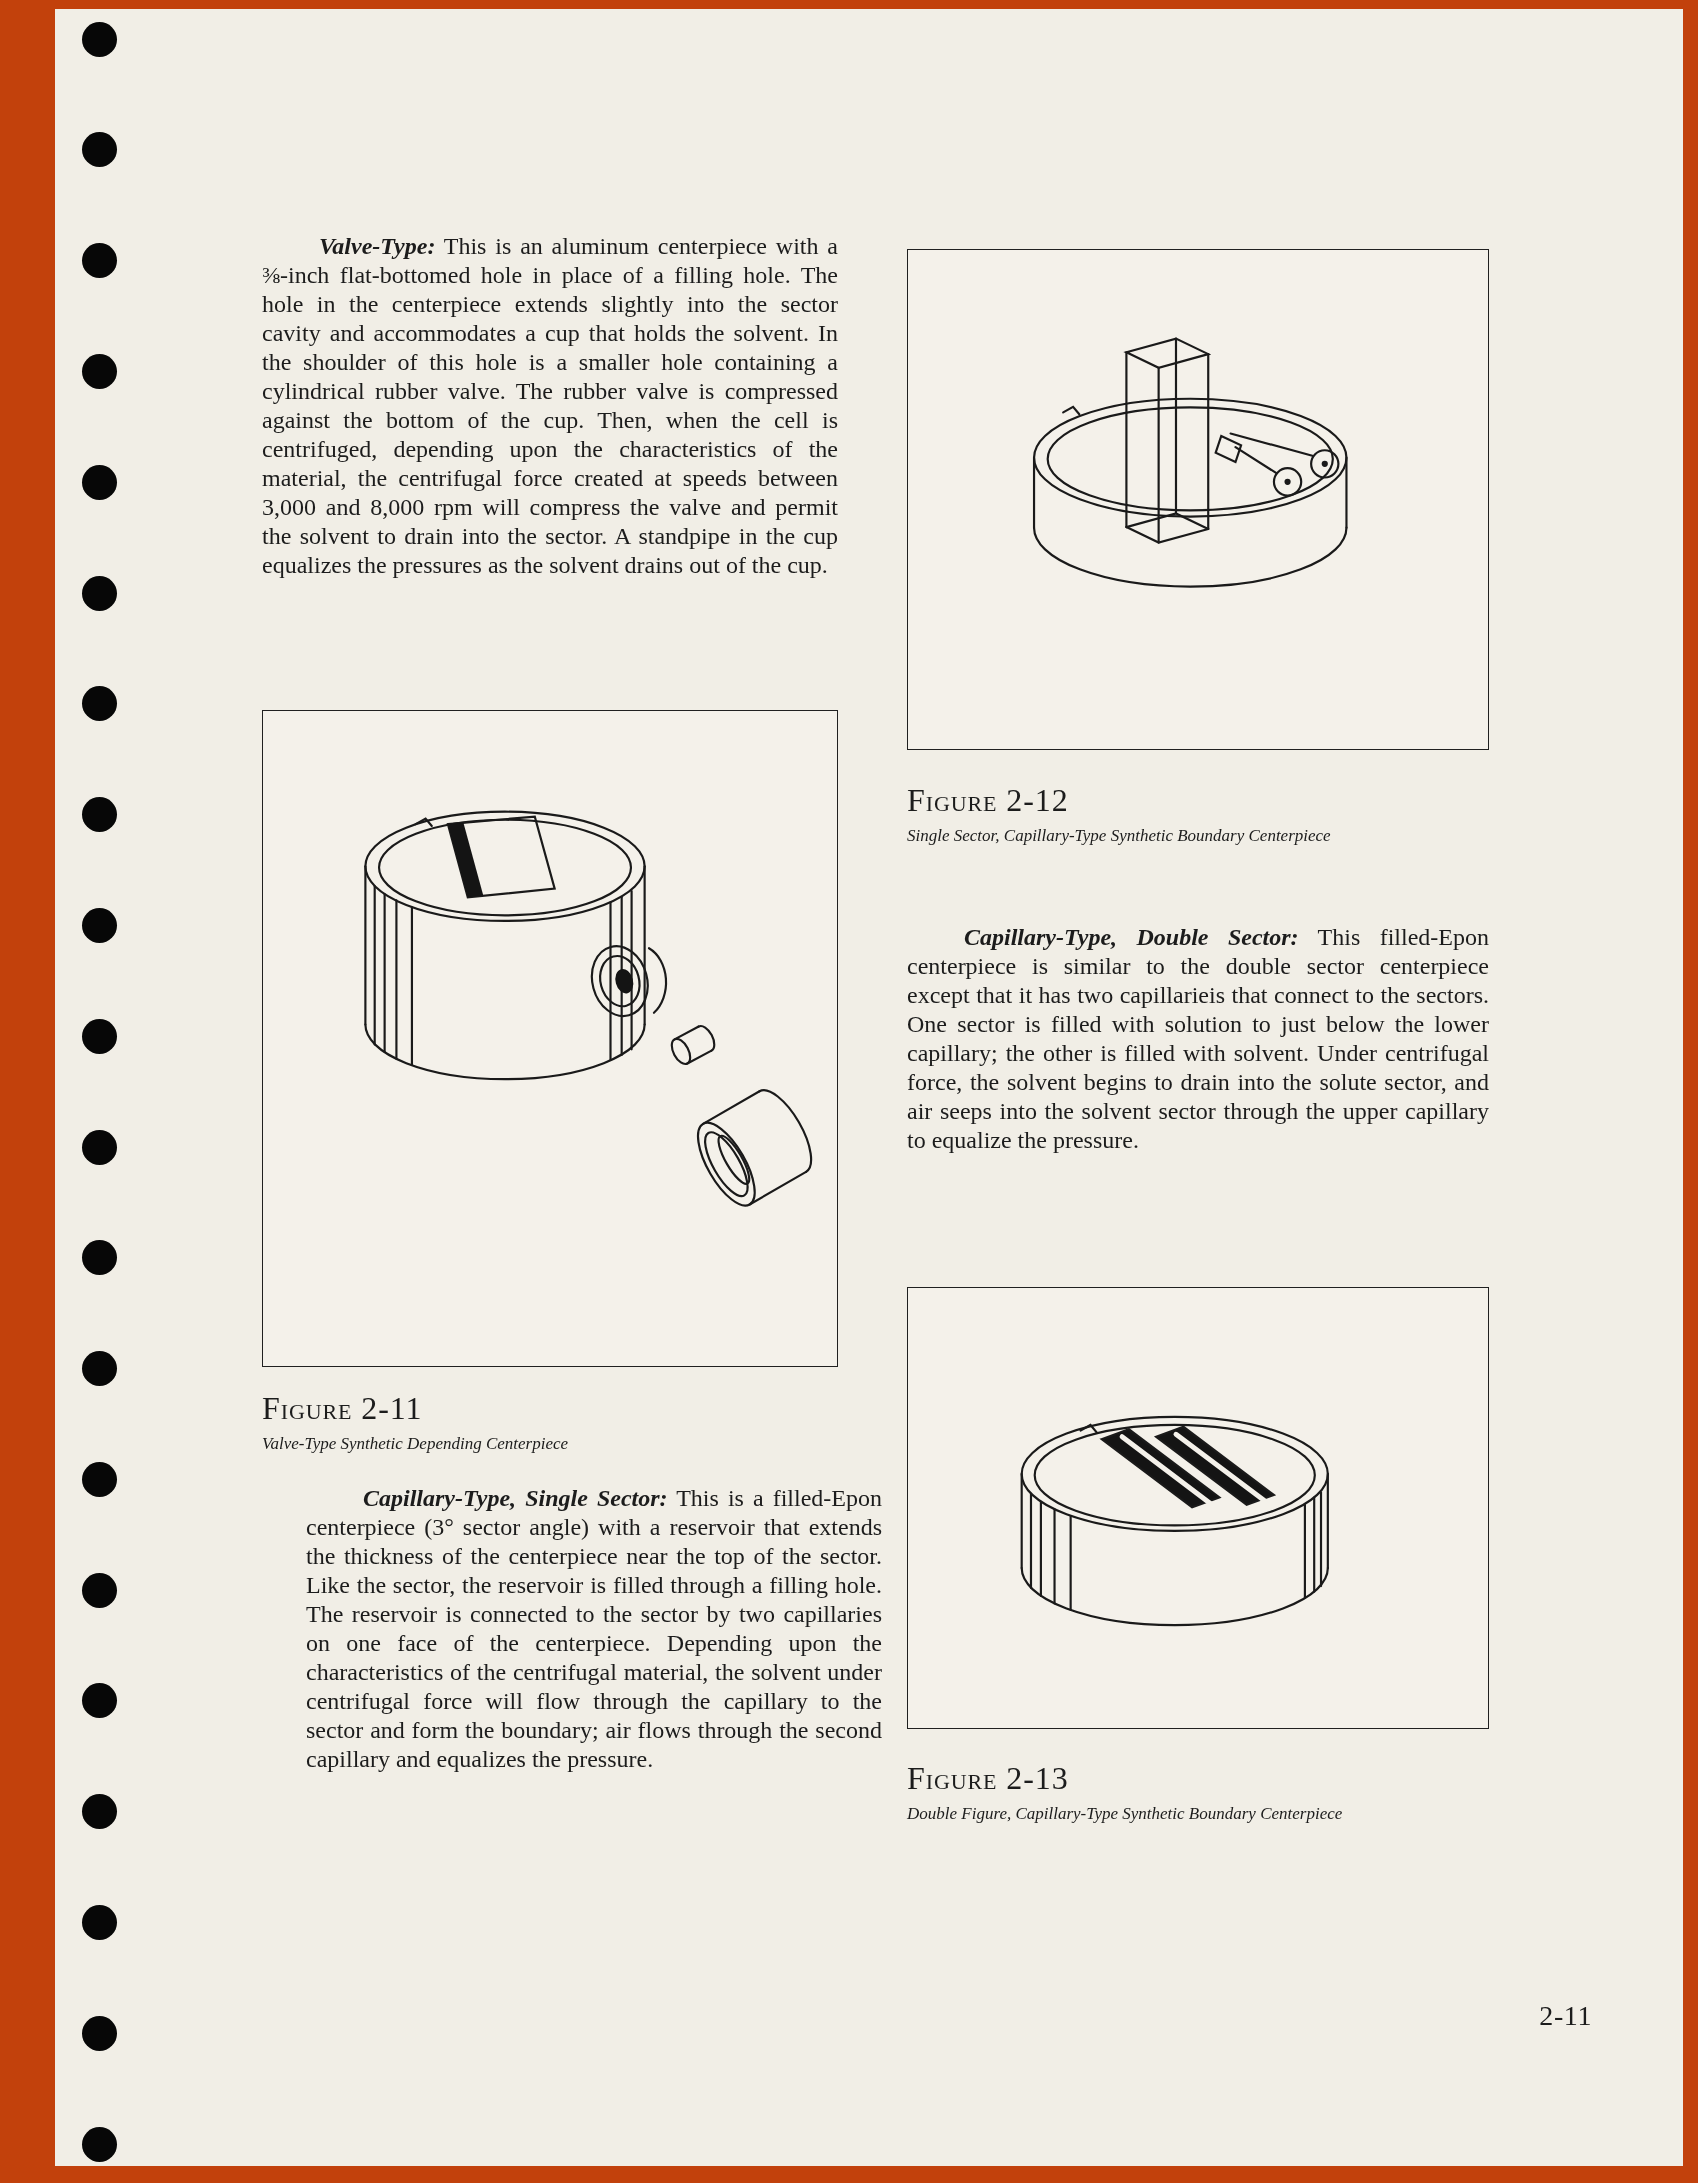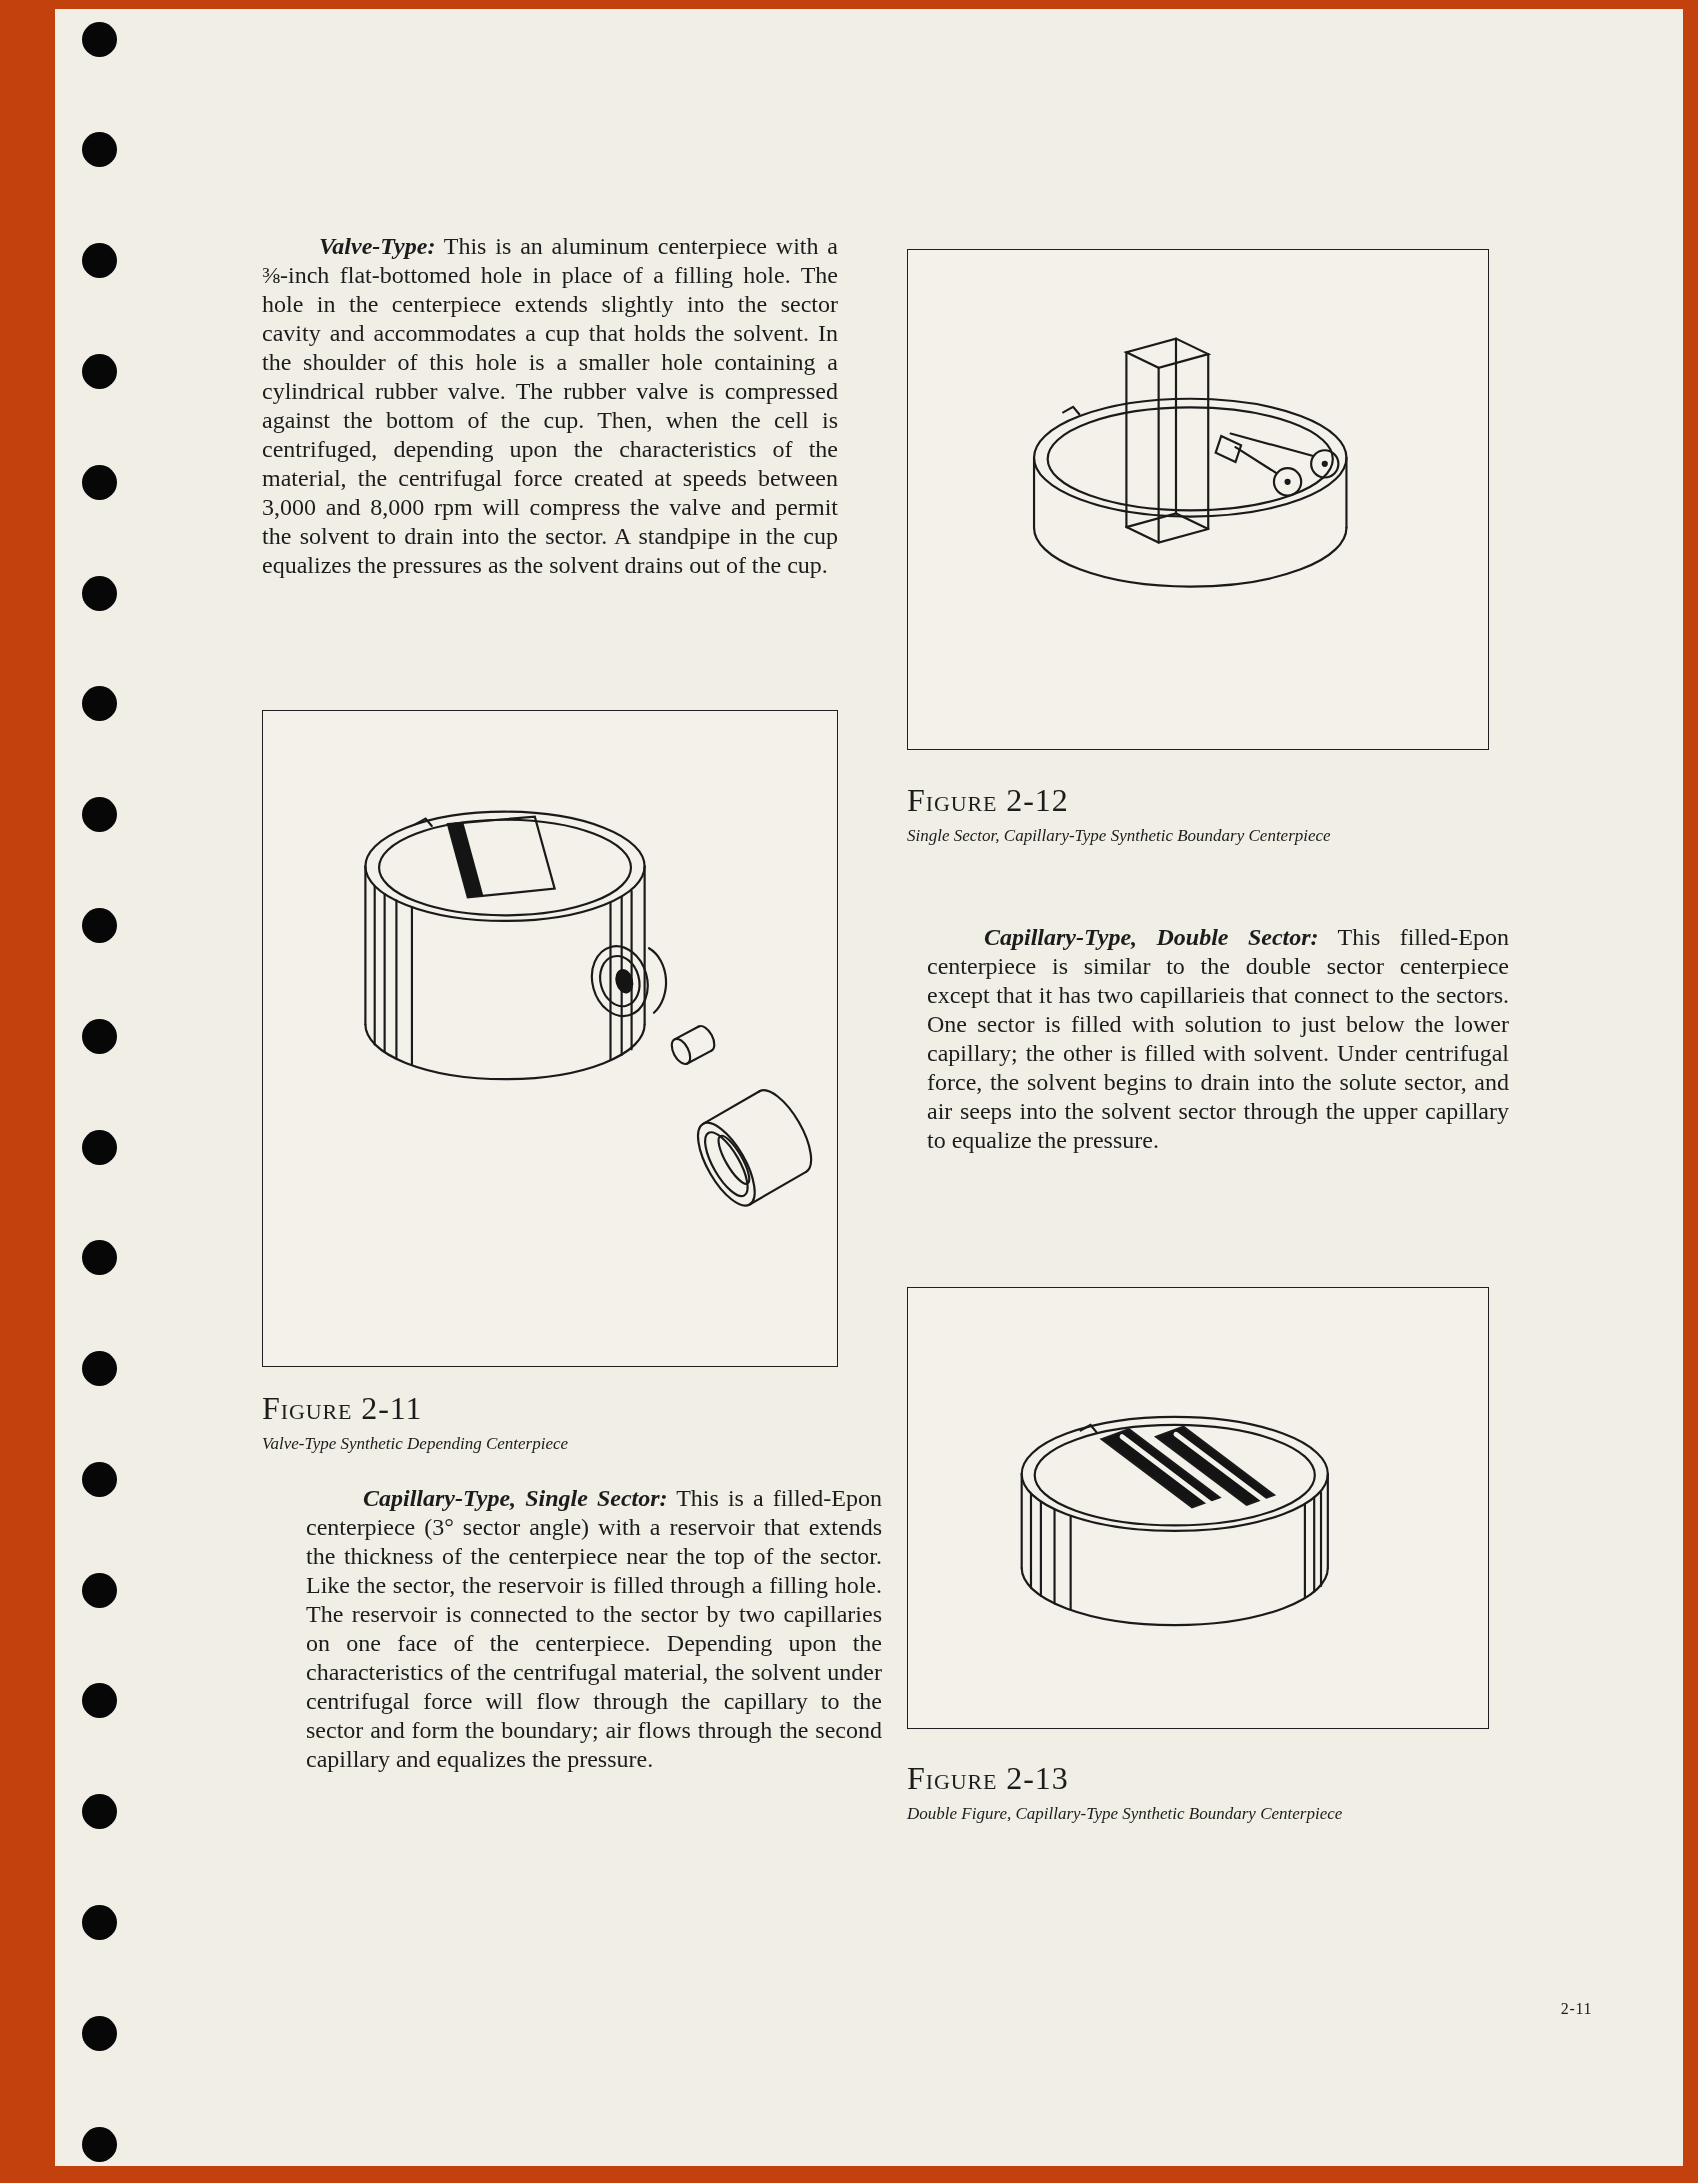--- a/index.html
+++ b/index.html
@@ -27,21 +27,21 @@
   .figure-box {
     border:1.9px solid #202020; background:#f4f1ea;
   }
   .figure-box svg { display:block; width:100%; height:100%; }
   .caption .cap-label {
     font-variant:small-caps; font-size:32px; line-height:30px; letter-spacing:0.9px;
   }
   .caption .cap-title {
     font-style:italic; font-size:17px; line-height:41px;
   }
-  .page-number { font-size:16px; letter-spacing:0.6px; }
+  .page-number { font-size:28px; letter-spacing:0.6px; }
 </style>
 </head>
 <body>
 
 <div class="scan">
   <div class="page">
 
     <div class="holes">
       <div class="hole"></div>
       <div class="hole"></div>
@@ -158,21 +158,21 @@
           <circle cx="672" cy="345" r="5" fill="#1a1a1a" stroke="none"></circle>
         </g>
       </svg>
     </div>
 
     <div class="caption abs" style="left:852px; top:776px; width:582px;">
       <div class="cap-label">Figure 2-12</div>
       <div class="cap-title">Single Sector, Capillary-Type Synthetic Boundary Centerpiece</div>
     </div>
 
-    <p class="body-para abs" style="left:852px; top:914px; width:582px;margin-left:20px;">
+    <p class="body-para abs" style="left:852px; top:914px; width:582px;">
       <span class="lead">Capillary-Type, Double Sector:</span><span> This filled-Epon centerpiece is similar to the double sector centerpiece except that it has two capillarieis that connect to the sectors. One sector is filled with solution to just below the lower capillary; the other is filled with solvent. Under centrifugal force, the solvent begins to drain into the solute sector, and air seeps into the solvent sector through the upper capillary to equalize the pressure.</span>
     </p>
 
     <div class="figure-box abs" style="left:852px; top:1278px; width:582px; height:442px;">
       <svg viewBox="0 0 935 710">
         <g stroke="#1a1a1a" stroke-width="3.5" fill="none" stroke-linecap="round">
 
           <ellipse cx="430" cy="300" rx="247" ry="92"></ellipse>
           <ellipse cx="430" cy="302" rx="226" ry="81"></ellipse>
           <path d="M278,230 l16,-9 l10,12"></path>

